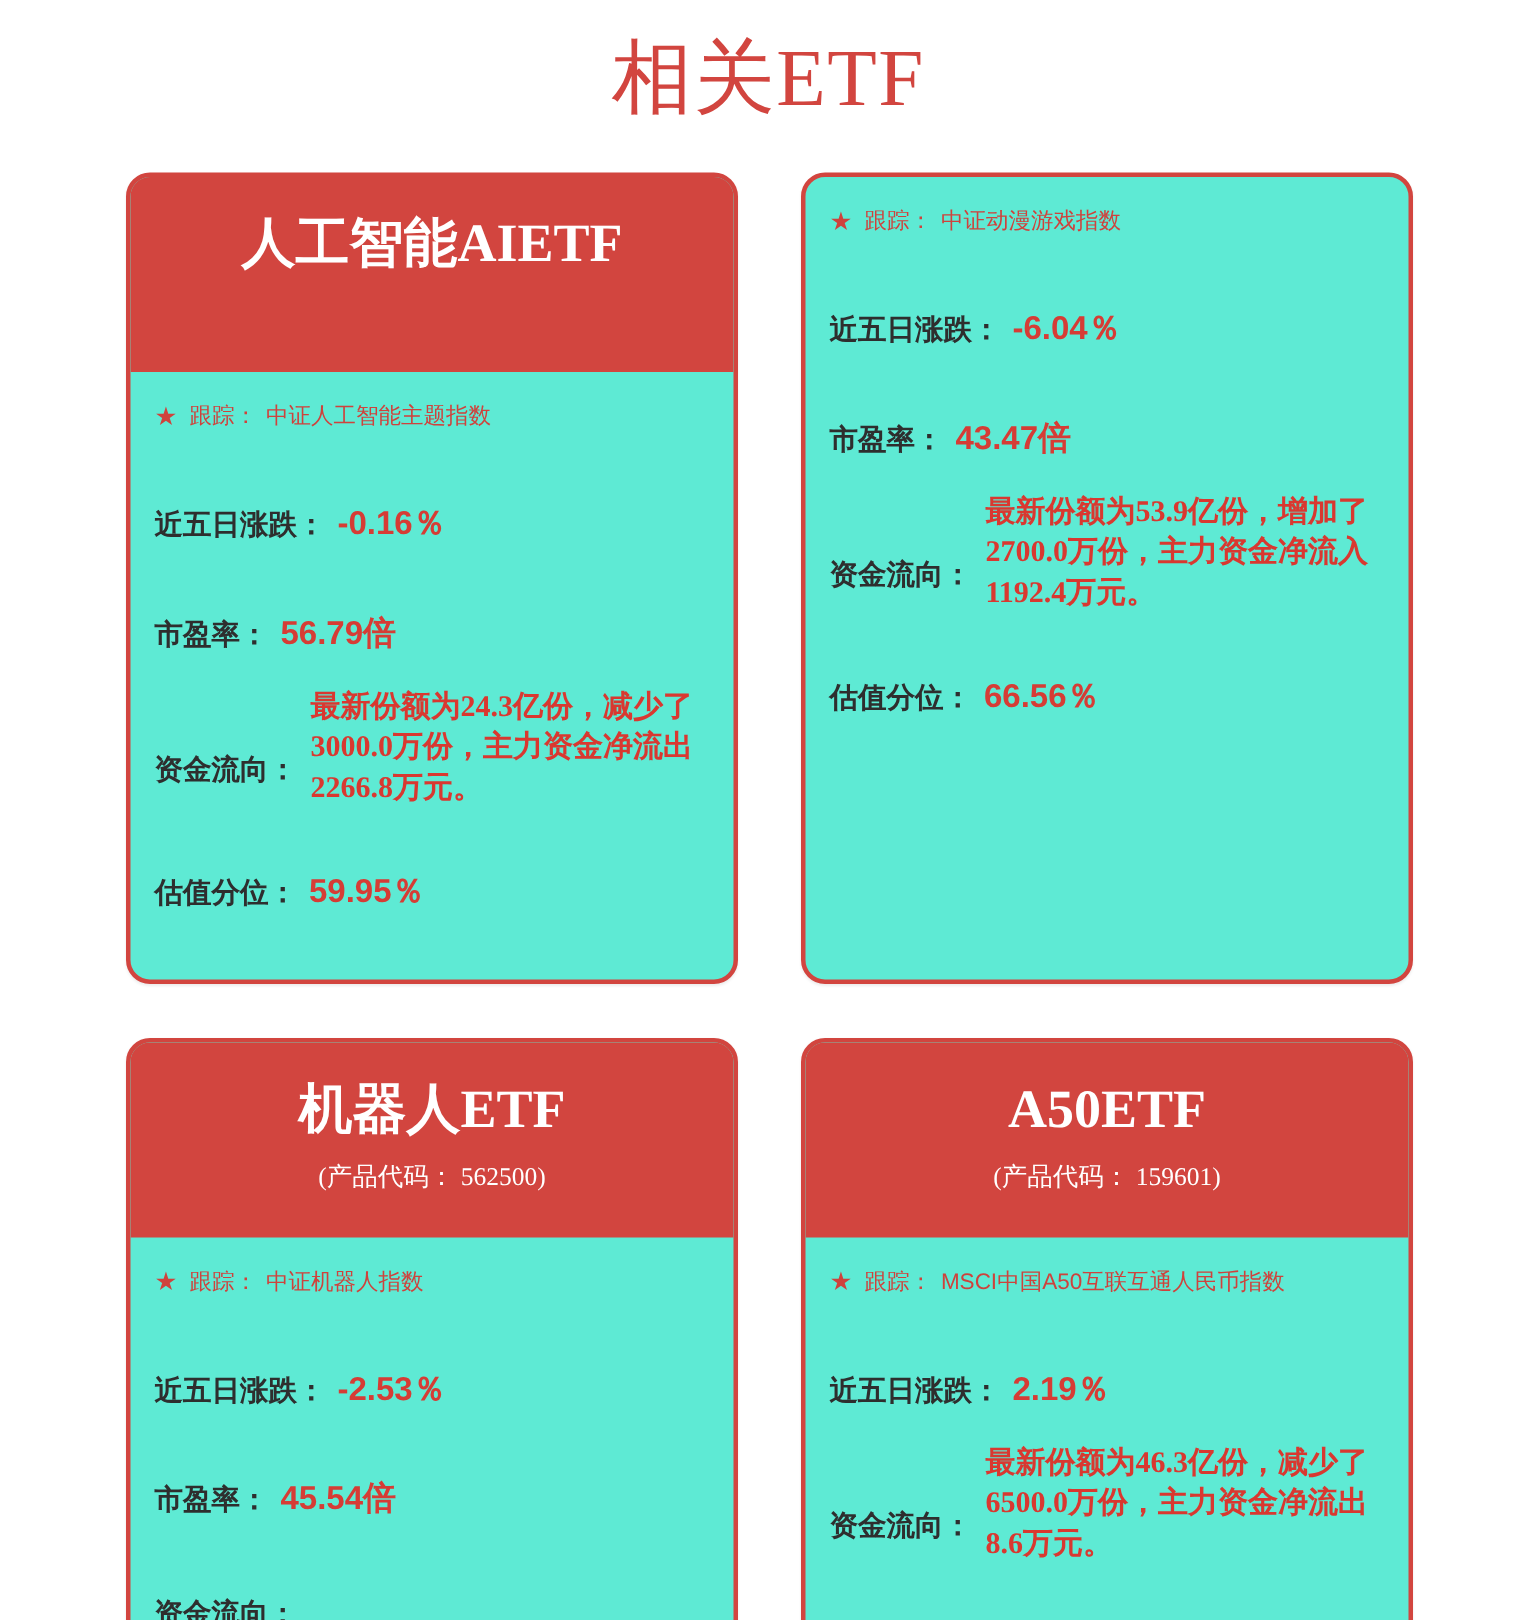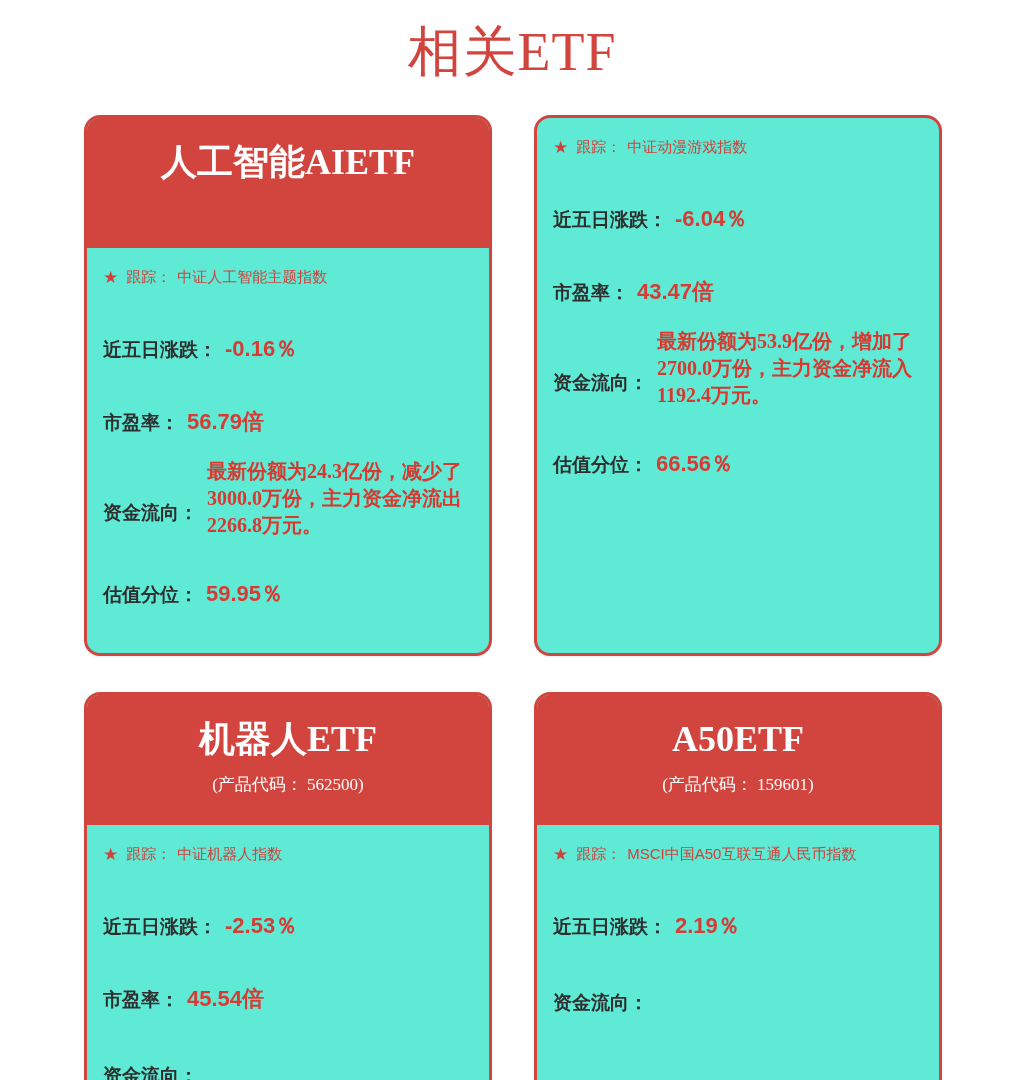--- a/index.html
+++ b/index.html
@@ -195,17 +195,18 @@
         <span class="star">★</span>
         <span class="track-label">跟踪：</span>
         <span>MSCI中国A50互联互通人民币指数</span>
       </div>
       <div class="stat-row">
         <span class="stat-label">近五日涨跌：</span>
         <span class="stat-value">2.19％</span>
       </div>
       <div class="flow-row">
         <span class="stat-label">资金流向：</span>
+        <span class="flow-text">最新份额为46.3亿份，减少了6500.0万份，主力资金净流出8.6万元。</span>
       </div>
     </div>
   </div>
 
 </div>
 
 </body></html>

